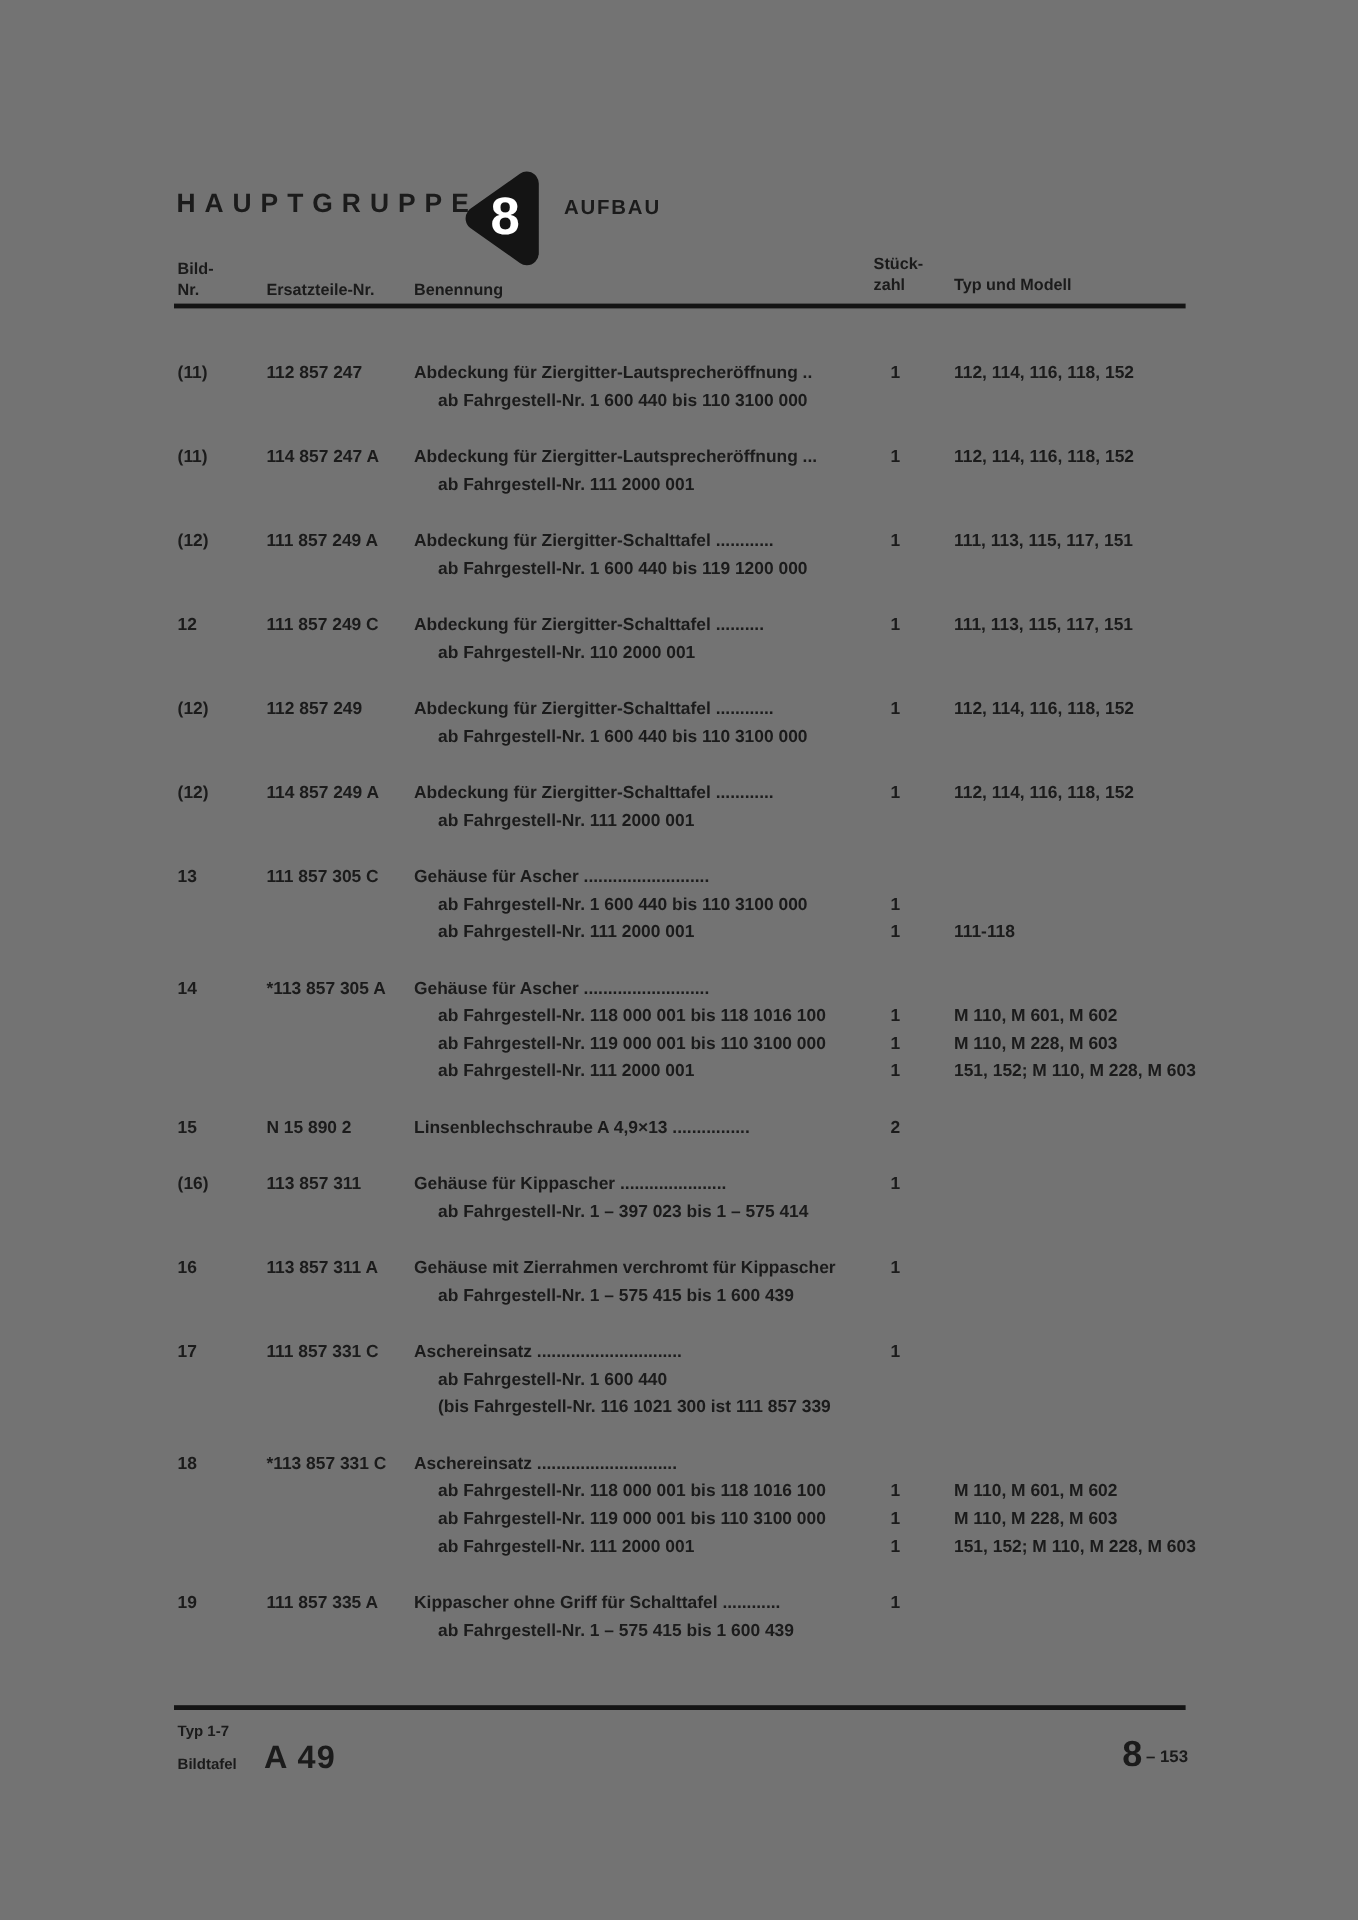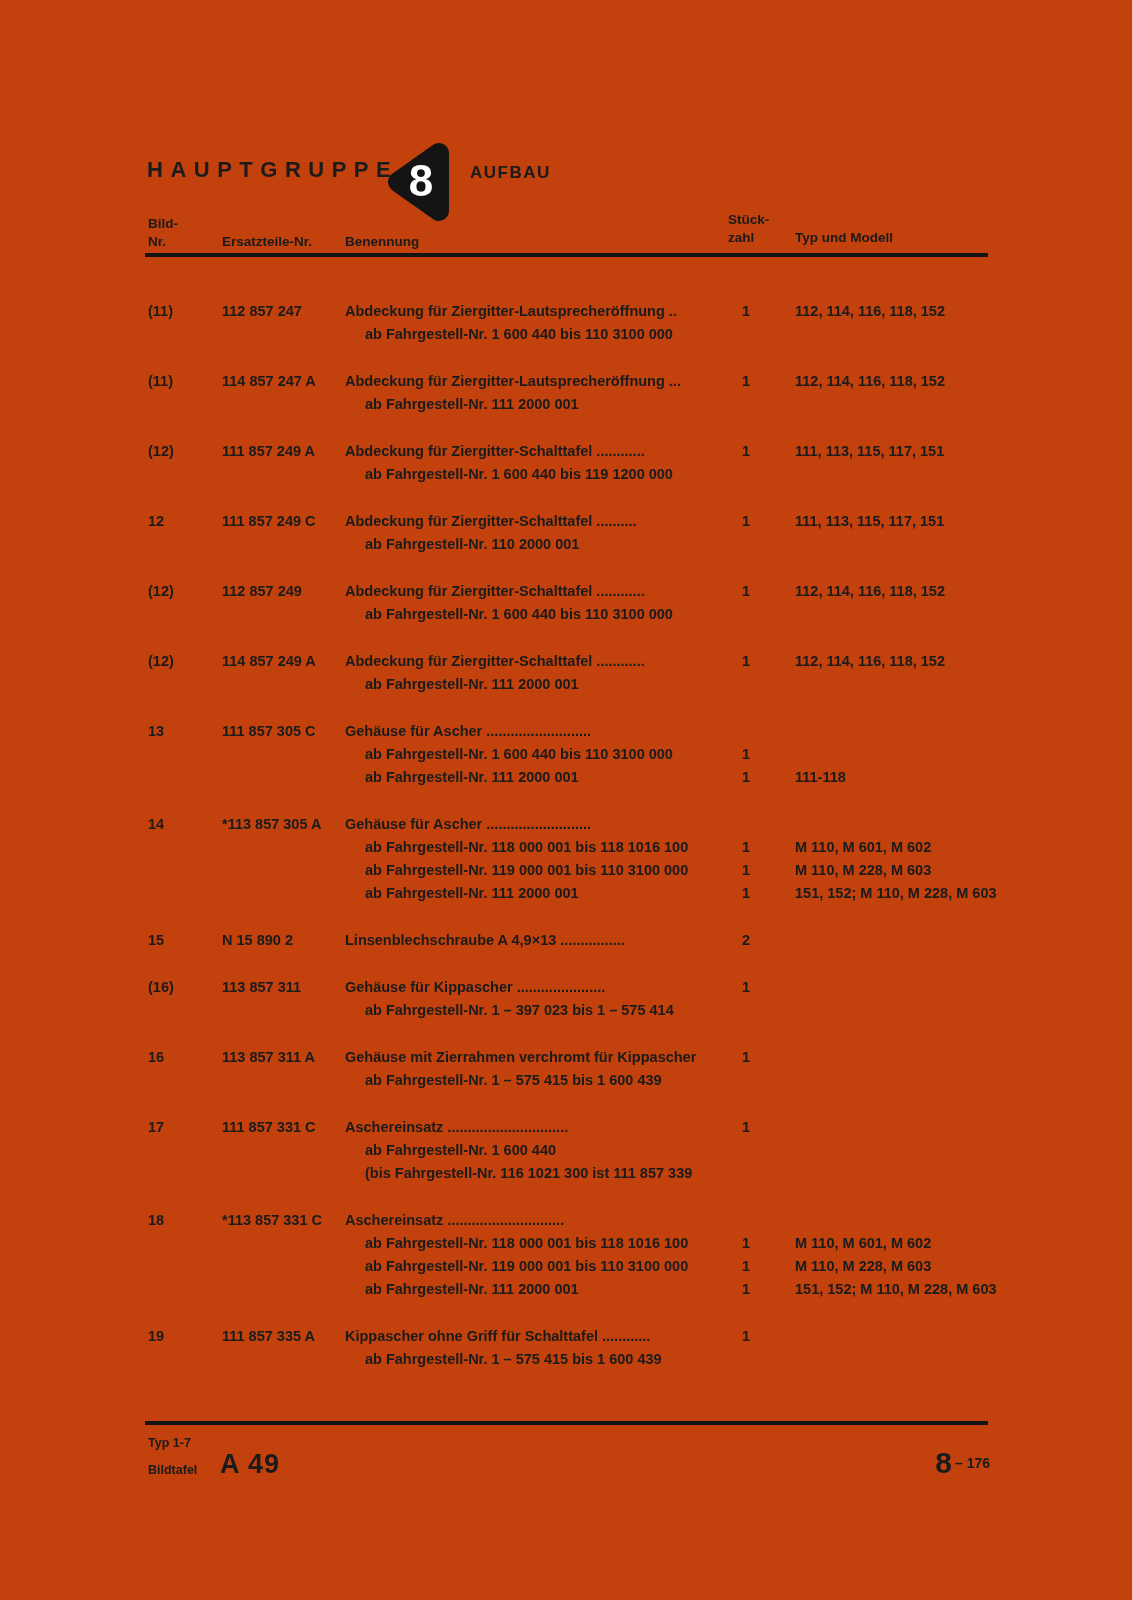--- a/index.html
+++ b/index.html
@@ -1,17 +1,17 @@
 <!DOCTYPE html>
 <html><head>
 <meta charset="utf-8">
 <title>HAUPTGRUPPE 8 AUFBAU</title>
 <style>
   html,body{margin:0;padding:0;background:#e8e8e8;}
-  .page{position:relative;width:1132px;height:1600px;background:#c2410c;margin:0 auto;
+  .page{position:relative;width:1132px;height:1600px;background:#737373;margin:0 auto;
         font-family:"Liberation Sans","DejaVu Sans",sans-serif;color:#1b1b1b;font-weight:700;overflow:hidden;}
   
   .title{position:absolute;left:147px;top:157px;font-size:22px;letter-spacing:7.5px;white-space:nowrap;}
   .badge{position:absolute;left:385px;top:136px;width:66px;height:92px;}
   .badge svg{position:absolute;left:0;top:0;}
   .badge-digit{position:absolute;left:12px;top:19px;width:48px;text-align:center;
                font-size:44px;line-height:52px;color:#ffffff;}
   .section{position:absolute;left:470px;top:163px;font-size:17px;letter-spacing:1.5px;}
   
   .colhead span{position:absolute;font-size:13.5px;white-space:nowrap;}
@@ -252,16 +252,16 @@
         </div>
       </div>
     </main>
 
   <div class="rule rule-bottom"></div>
   <div class="ft-typ">Typ 1-7</div>
   <div class="ft-bildtafel">Bildtafel</div>
   <div class="ft-plate">A 49</div>
   <div class="ft-page">
     <span class="ft-page-major">8</span>
-    <span class="ft-page-minor">– 176</span>
+    <span class="ft-page-minor">– 153</span>
   </div>
 
 </div>
 
 </body></html>

